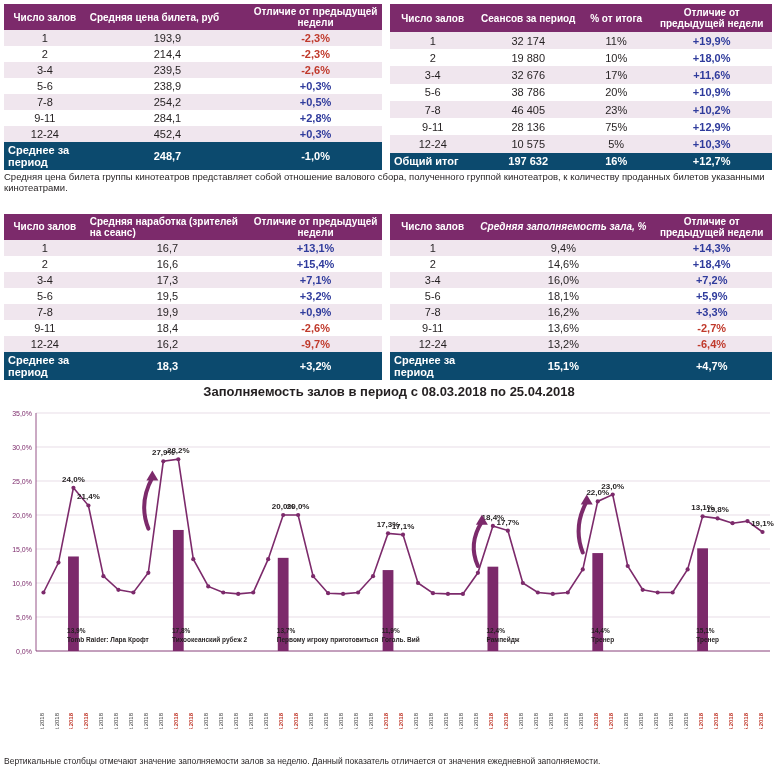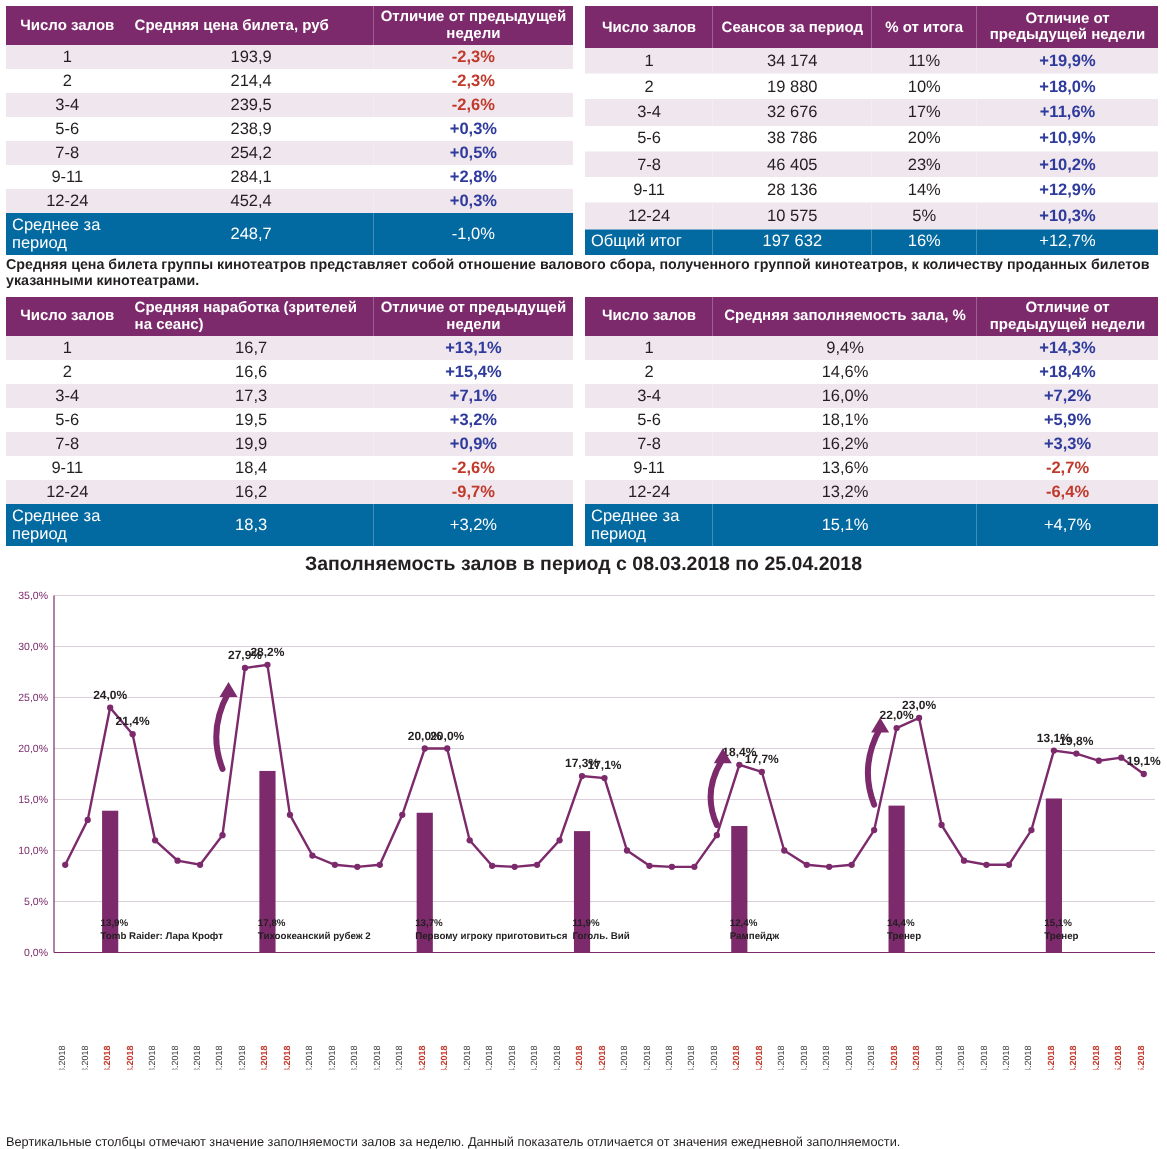--- a/index.html
+++ b/index.html
@@ -13,25 +13,25 @@
     overflow: hidden;
     position: relative;
   }
   .tables-wrap { display:flex; gap:8px; padding:4px 4px 0 4px; }
   .tbl { border-collapse: collapse; }
   .tbl td, .tbl th { padding: 2px 4px; }
   .hdr { background:#7c2a6b; color:#ffffff; font-weight:bold; font-size:10px; text-align:center; vertical-align:middle; line-height:1.1; }
   .hdr.left { text-align:left; }
   .cell { text-align:center; font-size:11px; }
   .cell.alt { background:#f0e6ee; }
-  .total { background:#0369a1; color:#ffffff; font-weight:normal; text-align:center; }
+  .total { background:#0c4a6e; color:#ffffff; font-weight:bold; text-align:center; }
   .total.left { text-align:left; }
   .pos { color:#2f3b9c; font-weight:bold; }
   .neg { color:#c0392b; font-weight:bold; }
-  .note { font-size:9.5px; line-height:1.15; padding:2px 4px 4px 4px; color:#231f20; font-weight:bold;}
+  .note { font-size:9.5px; line-height:1.15; padding:2px 4px 20px 4px; color:#231f20; font-weight:normal;}
   .chart-title { text-align:center; font-weight:bold; font-size:13px; margin-top:4px; }
   .chart-area { position:relative; width:778px; height:330px; }
   svg { display:block; }
   .axis-lbl { font-size:7px; fill:#7c2a6b; }
   .xlbl { font-size:6px; fill:#3b3b3b; }
   .xlbl.hl { fill:#c0392b; font-weight:bold; }
   .dlabel { font-size:8px; font-weight:bold; fill:#231f20; }
   .barlabel { font-size:6.5px; font-weight:bold; fill:#231f20; }
   .footnote { position:absolute; bottom:0; left:0; width:778px; font-size:8.5px; color:#231f20; padding-left:4px; }
 </style>
@@ -92,21 +92,21 @@
   <table class="tbl" style="width:382px;">
     <tbody>
         <tr>
       <th class="hdr" style="width:85px;">Число залов</th>
       <th class="hdr" style="width:105px;">Сеансов за период</th>
       <th class="hdr" style="width:70px;">% от итога</th>
       <th class="hdr" style="width:120px;">Отличие от предыдущей недели</th>
     </tr>
     <tr>
           <td class="cell alt">1</td>
-          <td class="cell alt">34 174</td>
+          <td class="cell alt">32 174</td>
           <td class="cell alt">11%</td>
           <td class="cell alt pos">+19,9%</td>
         </tr>
     <tr>
           <td class="cell">2</td>
           <td class="cell">19 880</td>
           <td class="cell">10%</td>
           <td class="cell pos">+18,0%</td>
         </tr>
     <tr>
@@ -123,21 +123,21 @@
         </tr>
     <tr>
           <td class="cell alt">7-8</td>
           <td class="cell alt">46 405</td>
           <td class="cell alt">23%</td>
           <td class="cell alt pos">+10,2%</td>
         </tr>
     <tr>
           <td class="cell">9-11</td>
           <td class="cell">28 136</td>
-          <td class="cell">14%</td>
+          <td class="cell">75%</td>
           <td class="cell pos">+12,9%</td>
         </tr>
     <tr>
           <td class="cell alt">12-24</td>
           <td class="cell alt">10 575</td>
           <td class="cell alt">5%</td>
           <td class="cell alt pos">+10,3%</td>
         </tr>
     <tr>
           <td class="total left">Общий итог</td>
@@ -199,21 +199,21 @@
           <td class="total">18,3</td>
           <td class="total">+3,2%</td>
         </tr>
   </tbody>
     </table>
 
   <table class="tbl" style="width:382px;">
     <tbody>
         <tr>
       <th class="hdr" style="width:85px;">Число залов</th>
-      <th class="hdr" style="width:175px;">Средняя заполняемость зала, %</th>
+      <th class="hdr" style="width:175px;font-style:italic;">Средняя заполняемость зала, %</th>
       <th class="hdr" style="width:120px;">Отличие от предыдущей недели</th>
     </tr>
     <tr>
           <td class="cell alt">1</td>
           <td class="cell alt">9,4%</td>
           <td class="cell alt pos">+14,3%</td>
         </tr>
     <tr>
           <td class="cell">2</td>
           <td class="cell">14,6%</td>

